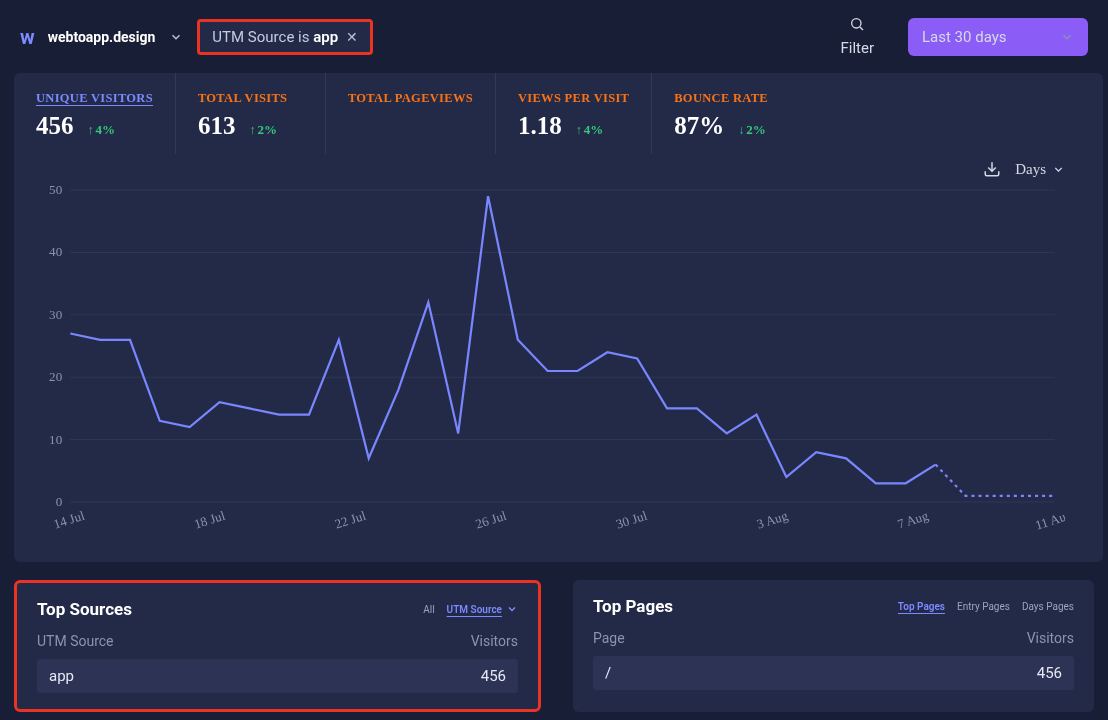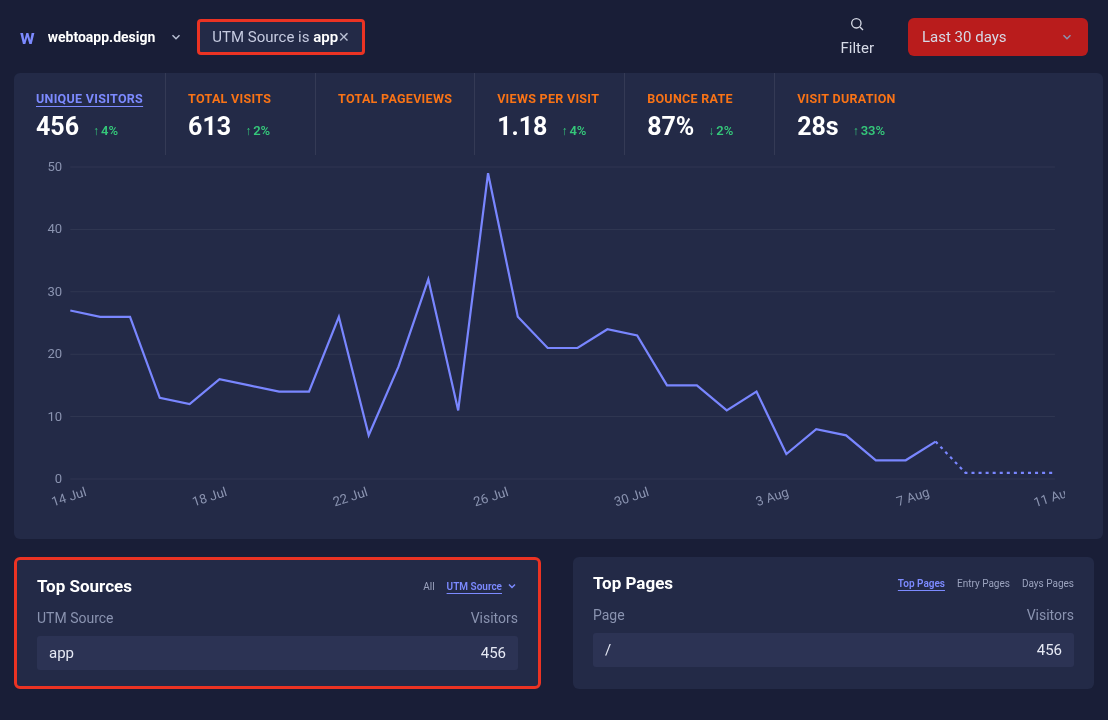--- a/index.html
+++ b/index.html
@@ -14,43 +14,43 @@
   display:flex; align-items:center; padding:16px 20px; gap:14px;
 }
 .logo {
   color:#7c8aff; font-size:20px; font-weight:700; letter-spacing:-1px;
 }
 .site-name {
   color:#fff; font-size:14px; font-weight:700;
 }
 .chev { color:#b9c0d4; display:flex; align-items:center; }
 .filter-chip {
-  display:flex; align-items:center; 
+  display:flex; align-items:center; gap:8px;
   background:#232a47; border:3px solid #eb3323;
   border-radius:4px; padding:6px 12px;
   font-size:15px; color:#c6cbe0;
 }
 .filter-chip b { color:#fff; font-weight:600; }
 .filter-chip .x { color:#b9c0d4; cursor:pointer; font-size:14px; }
 .spacer { flex:1; }
 .filter-btn {
   display:flex; align-items:center; gap:7px;
   color:#d6dae6; font-size:15px; cursor:pointer; margin-right:20px;flex-direction:column;
 }
 .period-btn {
   display:flex; align-items:center; justify-content:space-between;
-  background:#b91c1c; border-radius:6px;
+  background:#8b5cf6; border-radius:6px;
   padding:10px 14px; width:180px; font-size:15px; color:#d6dae6;
   cursor:pointer;
 }
 .panel {
   background:#232a47; border-radius:6px;
 }
 .main-panel {
-  margin:0 5px 18px 14px; padding:0 16px 18px 0;
+  margin:0 5px 18px 14px; padding:0 16px 18px 0;font-family:Liberation Serif, serif;
 }
 .stats-row {
   display:flex; padding:0;
 }
 .stat {
   padding:18px 22px 14px 22px; min-width:150px;
 }
 .stat + .stat { border-left:1px solid rgba(255,255,255,.08); }
 .stat-label {
   font-size:12.5px; font-weight:700; color:#f97316;
@@ -151,29 +151,37 @@
       <span class="stat-change up"><span class="arrow-up"></span> 4%</span>
     </div>
       </div>
       <div class="stat">
     <div class="stat-label ">BOUNCE RATE</div>
     <div class="stat-value-row">
       <span class="stat-value">87%</span>
       <span class="stat-change down"><span class="arrow-down"></span> 2%</span>
     </div>
       </div>
-      <div class="stat">
-    <div class="stat-label ">VISIT DURATION</div>
-    <div class="stat-value-row">
-      <span class="stat-value">28s</span>
-      <span class="stat-change up"><span class="arrow-up"></span> 33%</span>
-    </div>
-      </div>
-    </div>
-
+    </div>
+
+  <div class="chart-controls">
+    <span>
+      <svg class="icon-svg" width="18" height="18" viewBox="0 0 24 24" fill="none" stroke="#d6dae6" stroke-width="2">
+          <path d="M21 15v4a2 2 0 0 1-2 2H5a2 2 0 0 1-2-2v-4"></path>
+          <polyline points="7 10 12 15 17 10"></polyline>
+          <line x1="12" y1="15" x2="12" y2="3"></line>
+        </svg>
+    </span>
+    <span style="display:flex;align-items:center;gap:6px;">
+      <span>Days</span>
+      <svg class="icon-svg" width="13" height="13" viewBox="0 0 24 24" fill="none" stroke="#d6dae6" stroke-width="2.5">
+          <polyline points="6 9 12 15 18 9"></polyline>
+        </svg>
+    </span>
+  </div>
 
   <div class="chart-wrap">
     <svg class="chart" id="chart" viewBox="0 0 1020 360" preserveAspectRatio="none">
         <line class="grid-line" x1="34" y1="318" x2="1010" y2="318"></line>
         <text class="axis-text" x="26" y="322" text-anchor="end">0</text>
         <line class="grid-line" x1="34" y1="255.6" x2="1010" y2="255.6"></line>
         <text class="axis-text" x="26" y="259.6" text-anchor="end">10</text>
         <line class="grid-line" x1="34" y1="193.2" x2="1010" y2="193.2"></line>
         <text class="axis-text" x="26" y="197.2" text-anchor="end">20</text>
         <line class="grid-line" x1="34" y1="130.8" x2="1010" y2="130.8"></line>

